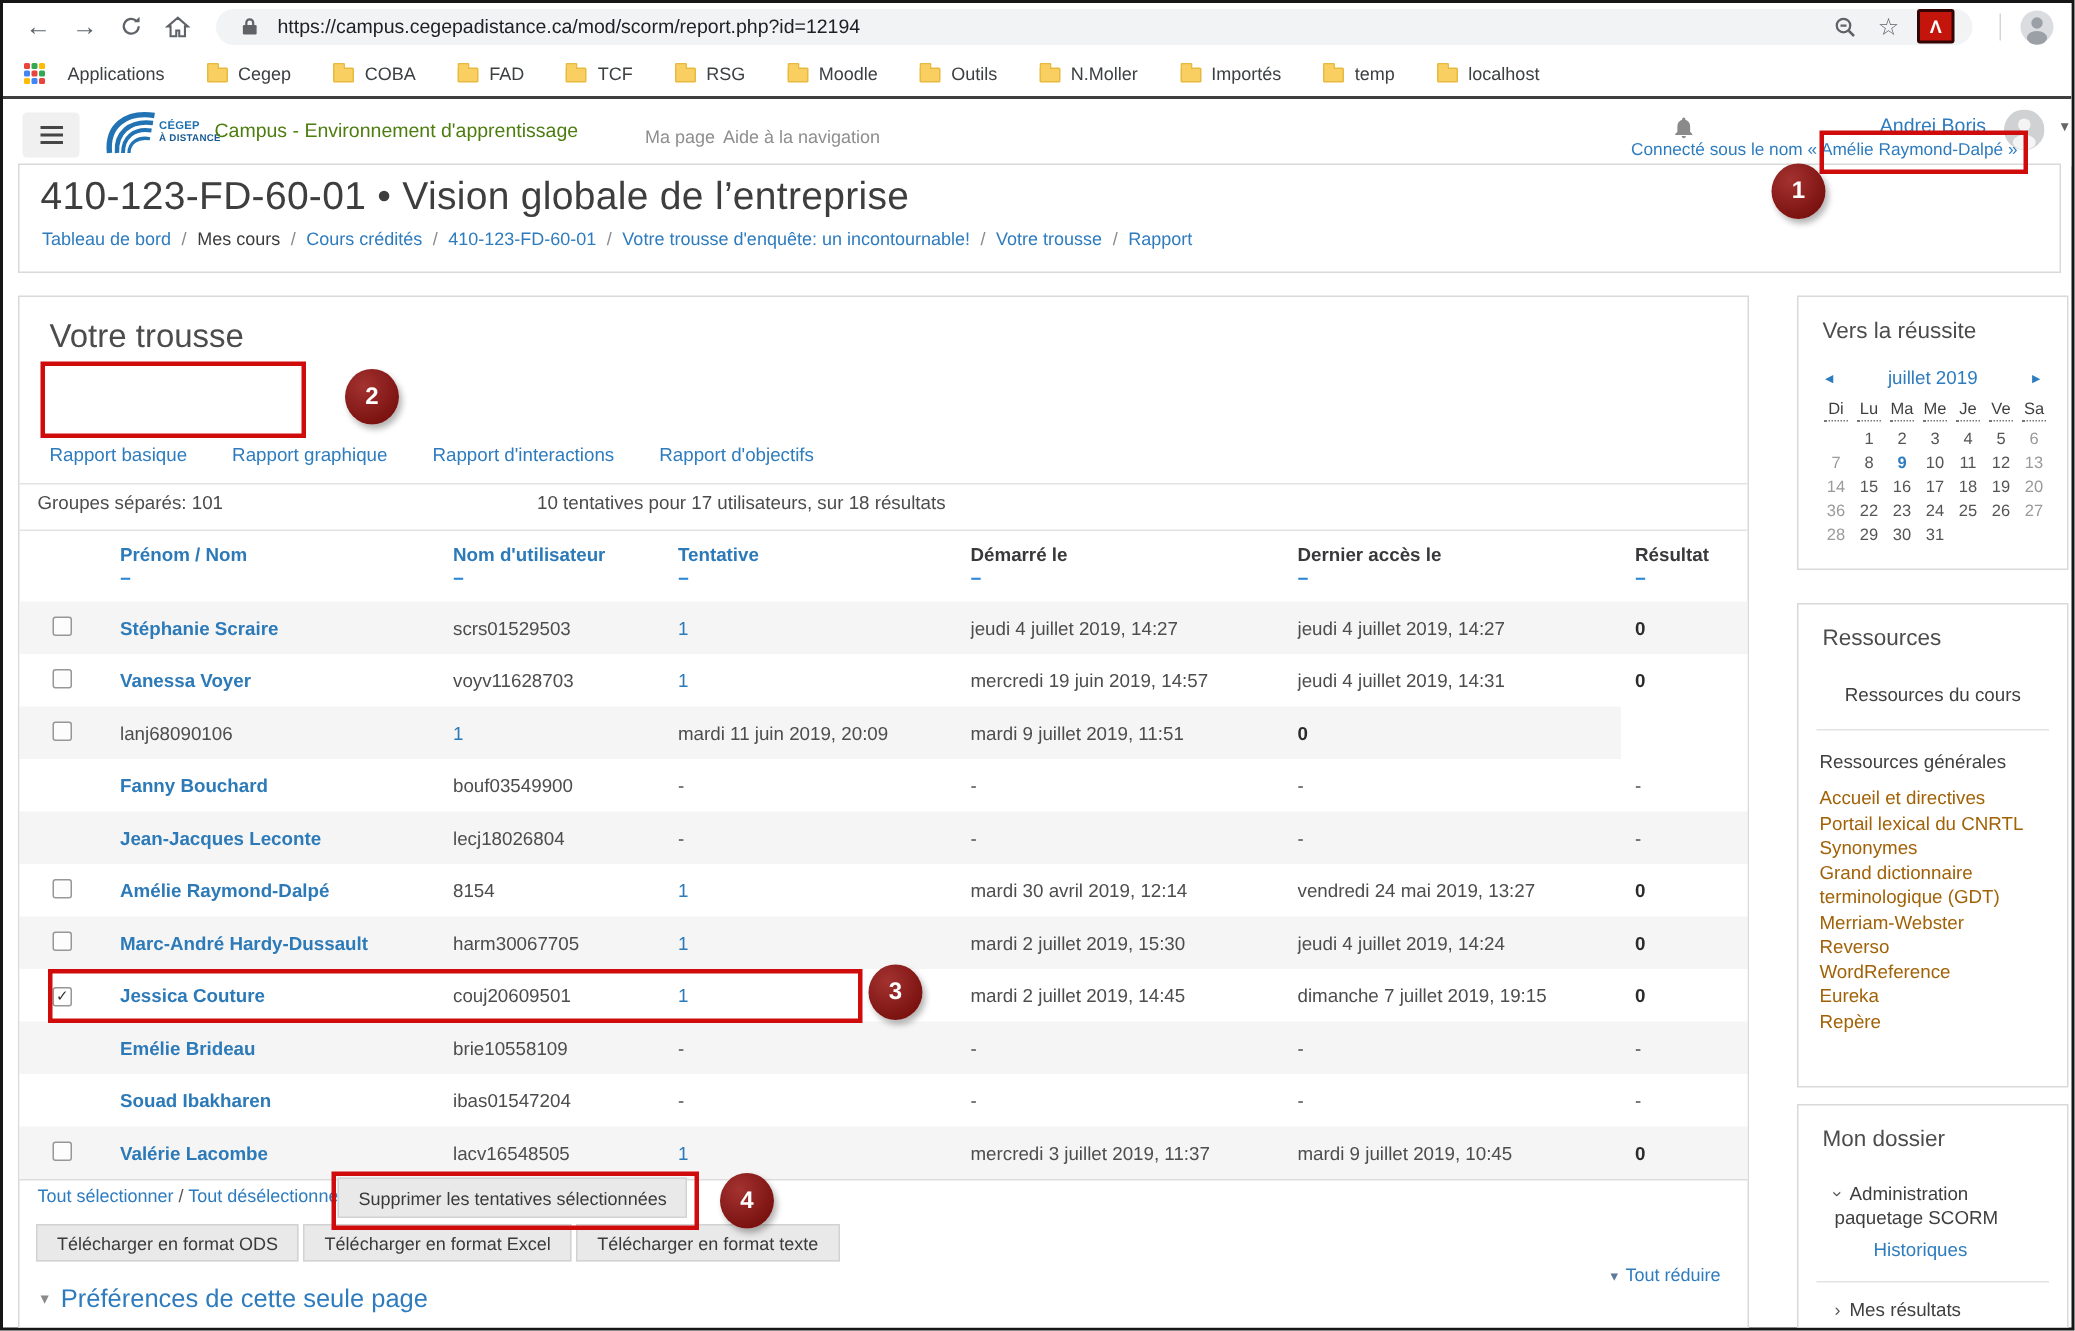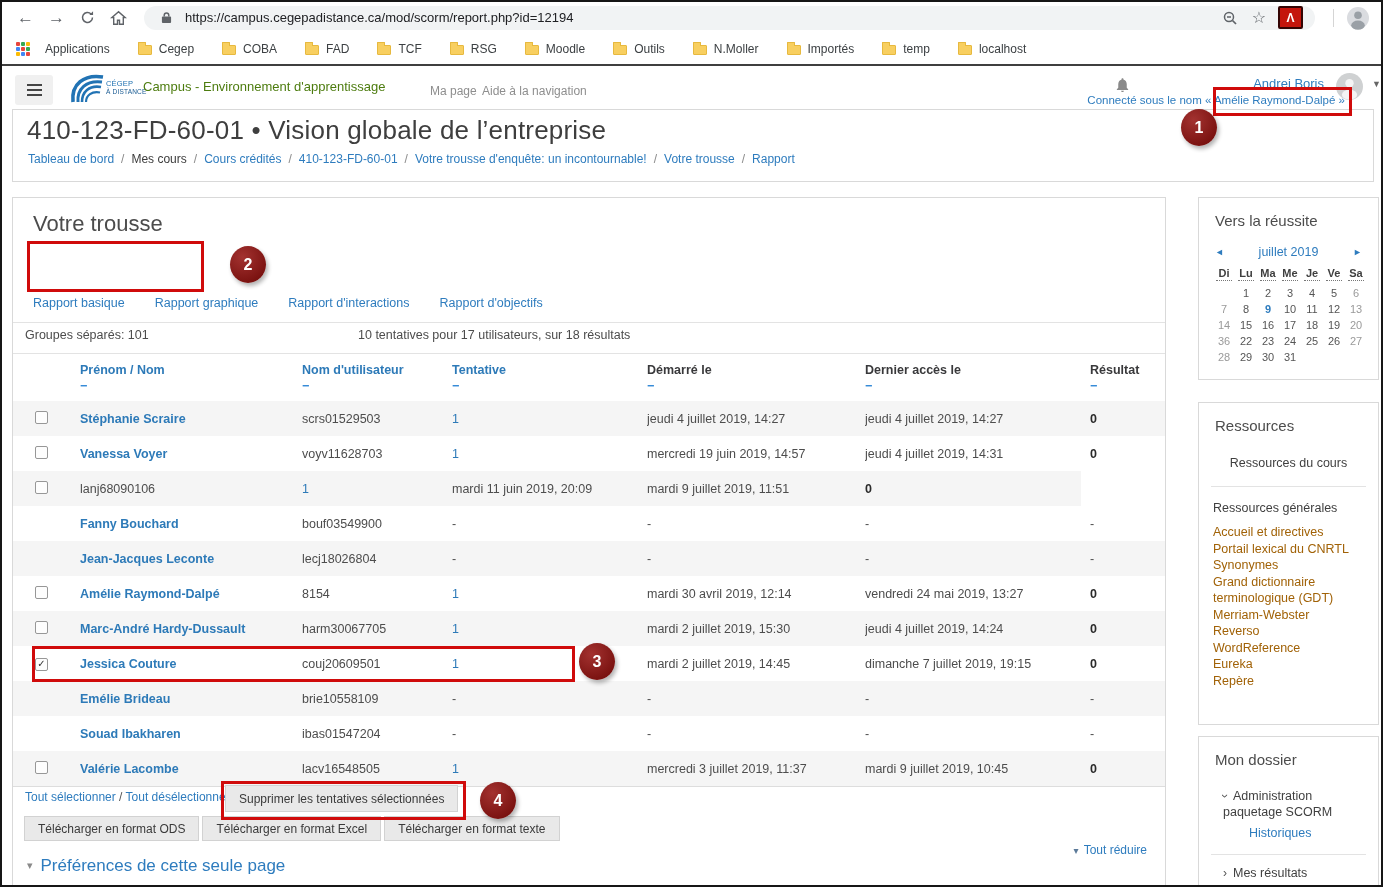--- a/index.html
+++ b/index.html
@@ -22,21 +22,21 @@
   .apps i{display:block;width:4px;height:4px;border-radius:1px}
   .g1,.g5,.g9{background:#e8453c}.g2,.g6{background:#34a853}.g3,.g7{background:#fbbc05}.g4,.g8{background:#4285f4}
   .bm,.bm-apps{display:flex;align-items:center;gap:7px;font-size:12px;color:#3c4043;margin-right:28px;white-space:nowrap}
   .folder{width:14px;height:10px;background:#f8cf60;border:1px solid #e7b93f;border-radius:1px;position:relative;margin-top:2px;box-sizing:border-box}
   .folder:before{content:"";position:absolute;left:-1px;top:-4px;width:6px;height:3px;background:#f8cf60;border:1px solid #e7b93f;border-bottom:none;border-radius:1px 1px 0 0}
   
   .mnav{position:absolute;left:0;top:62px;width:100%;height:45px;border-top:2px solid #3f3f3f;background:#fff}
   .hamb{position:absolute;left:13px;top:9px;width:38px;height:30px;background:#f0f0f0;border-radius:3px;display:flex;flex-direction:column;justify-content:center;align-items:center;gap:3px;cursor:pointer}
   .hamb i{display:block;width:15px;height:2px;background:#454545}
   .logo{position:absolute;left:66px;top:5px;display:flex;align-items:center}
-  .logotext{font-size:7.5px;font-weight:normal;color:#1c6fb0;line-height:8px;margin-left:-2px;letter-spacing:.2px}
+  .logotext{font-size:7.5px;font-weight:bold;color:#1c6fb0;line-height:8px;margin-left:-2px;letter-spacing:.2px}
   .logotext .l2{font-size:6.5px;color:#185a92}
   .sitetitle{position:absolute;left:141px;top:13px;font-size:13px;color:#4d7c0f;white-space:nowrap}
   .navlink{position:absolute;top:18px;font-size:12px;color:#8e8e8e;white-space:nowrap}
   .nl1{left:428px}.nl2{left:480px}
   .bell{position:absolute;left:1112px;top:10px}
   .uname{position:absolute;right:57px;top:10px;font-size:13px;color:#2e7cbe;white-space:nowrap}
   .uavatar{position:absolute;left:1334px;top:7px}
   .ucaret{position:absolute;left:1370px;top:13px;font-size:9px;color:#666}
   .loggedas{position:absolute;right:36px;top:28px;font-size:11.5px;color:#2e7cbe;white-space:nowrap}
   
@@ -86,21 +86,21 @@
   .prefs .tri{color:#8a8a8a;font-size:11px;margin-right:8px;vertical-align:2px}
   
   .scard{position:absolute;left:1196px;width:181px;border:1px solid #d9d9d9;background:#fff;box-sizing:border-box;padding:12px 14px}
   .sc1{top:195px;height:183px}
   .sc2{top:400px;height:323px}
   .sc3{top:734px;height:150px}
   .stitle{font-size:15px;color:#4c4c4c;margin:2px 0 0 2px}
   .monthrow{display:flex;align-items:center;justify-content:space-between;margin:16px 2px 8px;font-size:12.5px;color:#2e7cbe}
   .monthrow .arr{font-size:9px;cursor:pointer}
   .calgrid{display:grid;grid-template-columns:repeat(7,22px);gap:4px 0;font-size:11px;text-align:center}
-  .cal-dh{font-weight:bold;color:#3f3f3f;border-bottom:1px dotted #777;margin:0 3px 2px;padding-bottom:1px}
+  .cal-dh{font-weight:normal;color:#3f3f3f;border-bottom:1px dotted #777;margin:0 3px 2px;padding-bottom:1px}
   .cal-d{color:#555}
   .cal-d.muted{color:#9a9a9a}
   .cal-d.today{color:#2e7cbe;font-weight:bold}
   .rescourse{text-align:center;font-size:12.5px;color:#3f3f3f;margin:22px 0 16px;cursor:pointer}
   .resdiv{border-top:1px solid #e3e3e3;margin:0 -2px}
   .ressub{font-size:12.5px;color:#3f3f3f;margin:14px 0 9px}
   .reslinks{display:flex;flex-direction:column;font-size:12.5px;line-height:16.5px}
   .res-link{color:#a16207;cursor:pointer;text-decoration:none}
   .treeitem{font-size:12.5px;color:#3f3f3f;margin:20px 0 0 10px;line-height:16px}
   .chev{display:inline-block;color:#555;font-size:12px;margin-right:6px}

